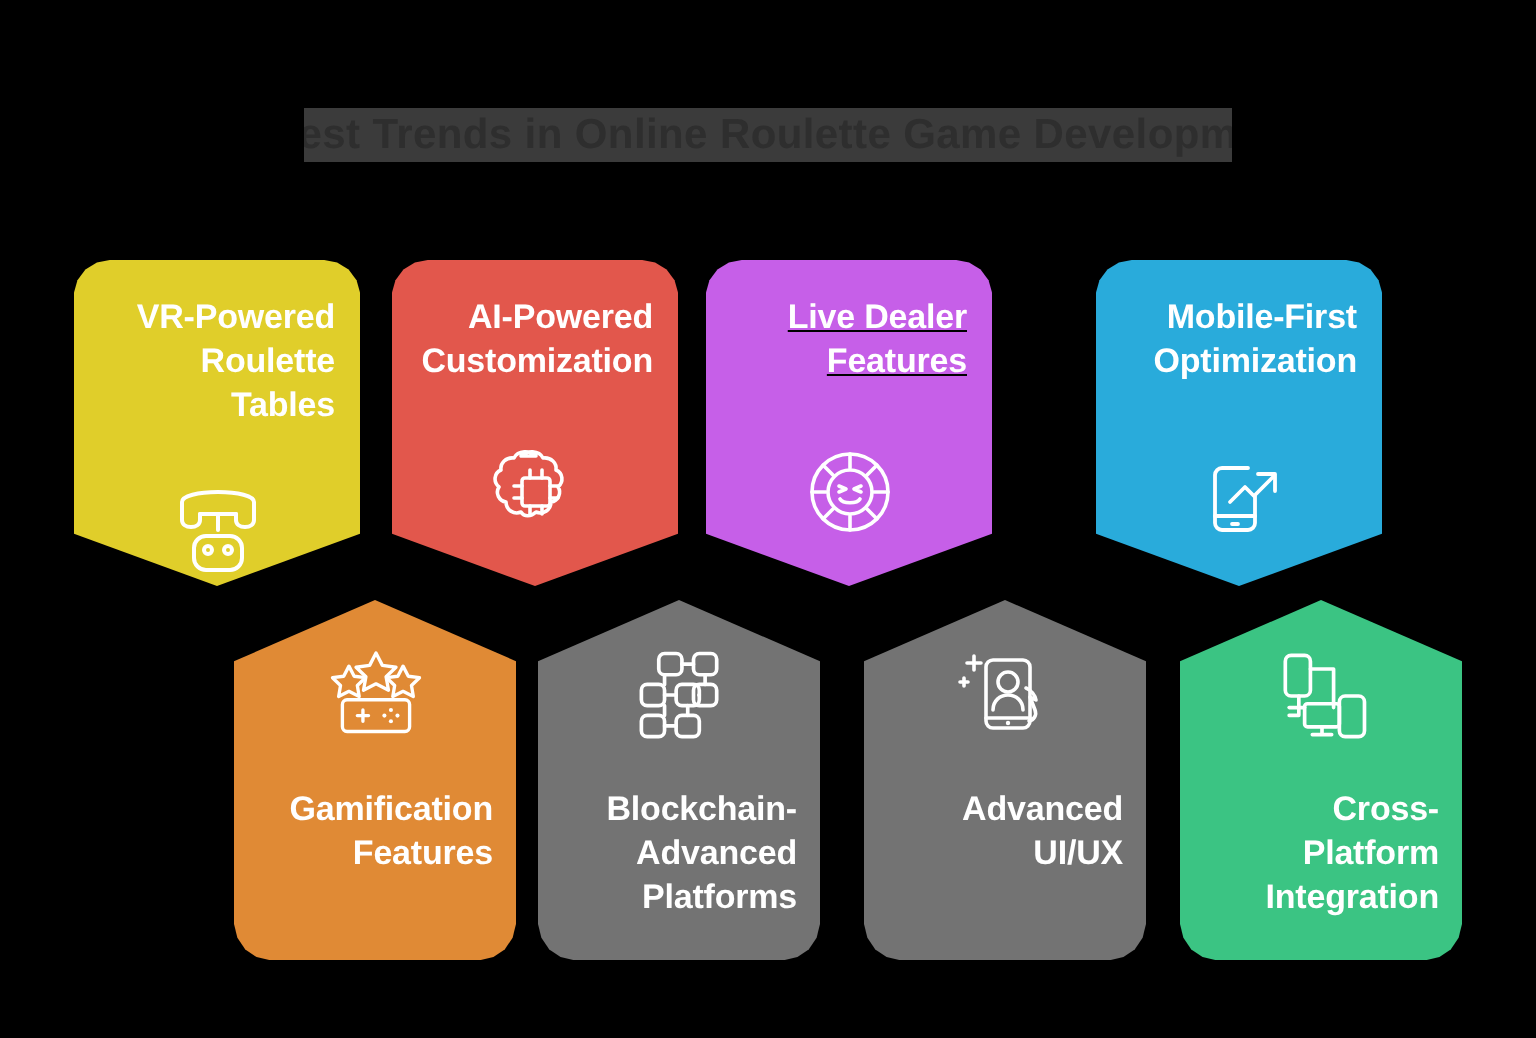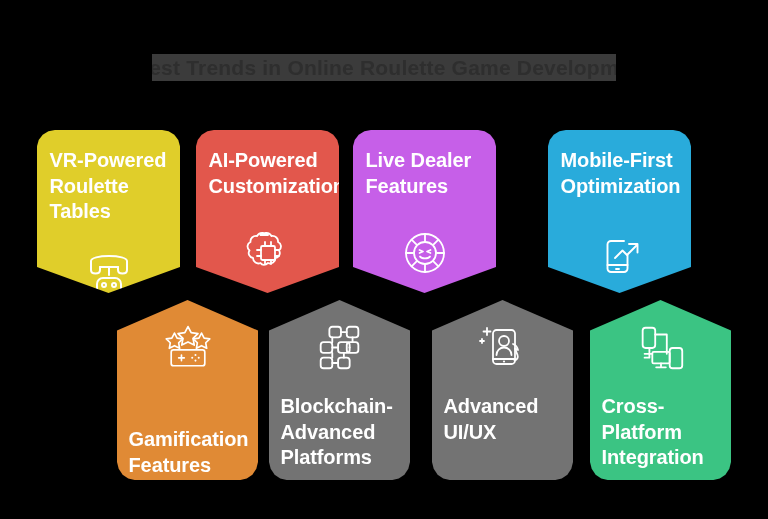--- a/index.html
+++ b/index.html
@@ -88,24 +88,24 @@
     clip-path: polygon(
         50% 0%, 100% 17%,
         100% 90%, 98.8% 93.8%, 96.0% 97.1%, 92.0% 99.2%, 87.5% 100%,
         12.5% 100%, 8.0% 99.2%, 4.0% 97.1%, 1.2% 93.8%, 0% 90%,
         0% 17%);
     border-radius: 10px;
   }
 
   .card-title {
     color: #ffffff;
-    font-size: 20px;
+    font-size: 17px;
     font-weight: 700;
     line-height: 1.28;
-    text-align: left;
+    text-align: right;
     width: 118px;
     letter-spacing: -0.1px;
   }
 
   .card-icon {
     width: 56px;
     height: 56px;
     display: flex;
     align-items: center;
     justify-content: center;
@@ -149,21 +149,21 @@
     </div>
     <div class="card-icon">
       <svg width="54" height="52" viewBox="0 0 54 52" fill="none" stroke="#FFFFFF" stroke-width="1.8" stroke-linecap="round" stroke-linejoin="round">
         <path d="M27 8c-3-3-9-3-11 1-4-0.5-7 2.5-6.5 6-3.5 1.5-4 6-1 8.5-2 3 0 7 3.5 7.5 0 4 4 6.5 7.5 5 1.5 2.5 5 2.5 7.5 0 3.5 1.5 7.5-1 7.5-5 3.5-0.5 5.5-4.5 3.5-7.5 3-2.5 2.5-7-1-8.5 0.5-3.5-2.5-6.5-6.5-6-2-4-8-4-11-1z"></path>
         <rect x="20" y="19" width="14" height="14" rx="1.5"></rect>
         <path d="M24 19v-4M30 19v-4M24 33v4M30 33v4M20 23h-4M20 29h-4M34 23h4M34 29h4"></path>
       </svg>
     </div>
   </div>
 
-  <div class="card down" style="left:353px;background:#C65FE8;">
+  <div class="card down" style="left:353px;background:#C65FE8;text-decoration:underline;">
     <div class="card-title">
       <span>Live Dealer</span><br>
       <span>Features</span>
     </div>
     <div class="card-icon">
       <svg width="52" height="52" viewBox="0 0 52 52" fill="none" stroke="#FFFFFF" stroke-width="1.8" stroke-linecap="round" stroke-linejoin="round">
         <circle cx="26" cy="26" r="19"></circle>
         <circle cx="26" cy="26" r="11"></circle>
         <path d="M26 7v7M26 38v7M7 26h7M38 26h7M12.6 12.6l5 5M34.4 34.4l5 5M39.4 12.6l-5 5M17.6 34.4l-5 5"></path>
         <path d="M20.5 23l3.5 1.5-3.5 1.5M31.5 23L28 24.5l3.5 1.5"></path>
@@ -181,21 +181,21 @@
       <svg width="54" height="50" viewBox="0 0 54 50" fill="none" stroke="#FFFFFF" stroke-width="1.9" stroke-linecap="round" stroke-linejoin="round">
         <path d="M31 13h-13a3.5 3.5 0 0 0-3.5 3.5v24A3.5 3.5 0 0 0 18 44h13a3.5 3.5 0 0 0 3.5-3.5V27"></path>
         <path d="M14.5 37h20"></path>
         <path d="M23 41h3"></path>
         <path d="M22 30l7.5-7.5 4.5 4.5L44 17"></path>
         <path d="M36 16h8.5v8.5"></path>
       </svg>
     </div>
   </div>
 
-  <div class="card up" style="left:117px;background:#E08A35;gap:33px;">
+  <div class="card up" style="left:117px;background:#E08A35;">
     <div class="card-icon">
       <svg width="60" height="52" viewBox="0 0 60 52" fill="none" stroke="#FFFFFF" stroke-width="1.8" stroke-linecap="round" stroke-linejoin="round">
         <path d="M30 3l3.4 6.6 7.3 1-5.3 5.1 1.3 7.2L30 19.5l-6.7 3.4 1.3-7.2-5.3-5.1 7.3-1z"></path>
         <path d="M15.5 10l2.8 5.4 6 0.8-4.3 4.2 1 5.9-5.5-2.8-5.5 2.8 1-5.9L6.7 16.2l6-0.8z"></path>
         <path d="M44.5 10l2.8 5.4 6 0.8-4.3 4.2 1 5.9-5.5-2.8-5.5 2.8 1-5.9-4.3-4.2 6-0.8z"></path>
         <rect x="12" y="28" width="36" height="17" rx="2.5"></rect>
         <path d="M20 36.5h6M23 33.5v6"></path>
         <circle cx="38" cy="33.5" r="1.1" fill="#FFFFFF" stroke="none"></circle>
         <circle cx="34.5" cy="36.5" r="1.1" fill="#FFFFFF" stroke="none"></circle>
         <circle cx="41.5" cy="36.5" r="1.1" fill="#FFFFFF" stroke="none"></circle>

